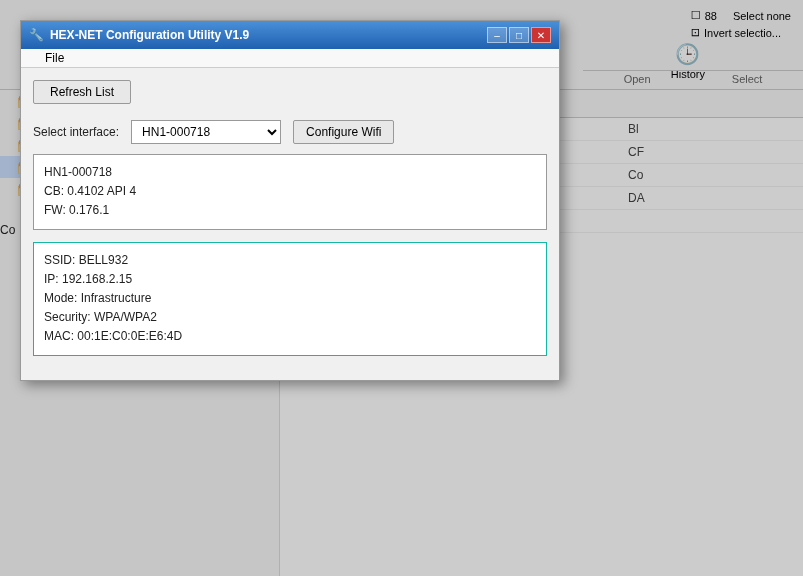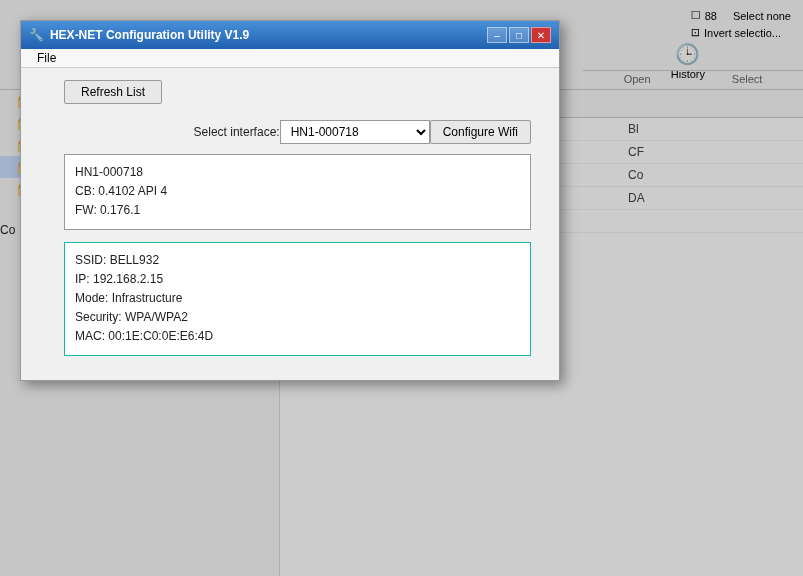--- a/index.html
+++ b/index.html
@@ -230,52 +230,51 @@
       cursor: pointer;
       display: flex;
       align-items: center;
       justify-content: center;
     }
     .title-btn.close { background: #cc3333; }
 
     .dialog-menu {
       background: #f8f8f8;
       border-bottom: 1px solid #ccc;
-      padding: 2px 8px;
+      padding: 2px 16px;
       font-size: 12px;
     }
 
     .dialog-menu span {
       padding: 2px 8px;
       cursor: pointer;
     }
 
     .dialog-body {
-      padding: 12px 28px;
-      margin-left: 15px;
+      padding: 12px 12px;
     }
 
     .refresh-btn-area {
       margin-bottom: 16px;
     }
 
     .refresh-btn {
       padding: 4px 16px;
       background: #e8e8e8;
       border: 1px solid #999;
       font-size: 12px;
       cursor: pointer;
       border-radius: 2px;
     }
 
     .select-row {
       display: flex;
       align-items: center;
+      gap: 12px;
       margin-bottom: 10px;
-      justify-content: flex-end;
     }
 
     .select-label {
       font-size: 12px;
       color: #222;
     }
 
     .interface-select {
       padding: 3px 6px;
       font-size: 12px;

